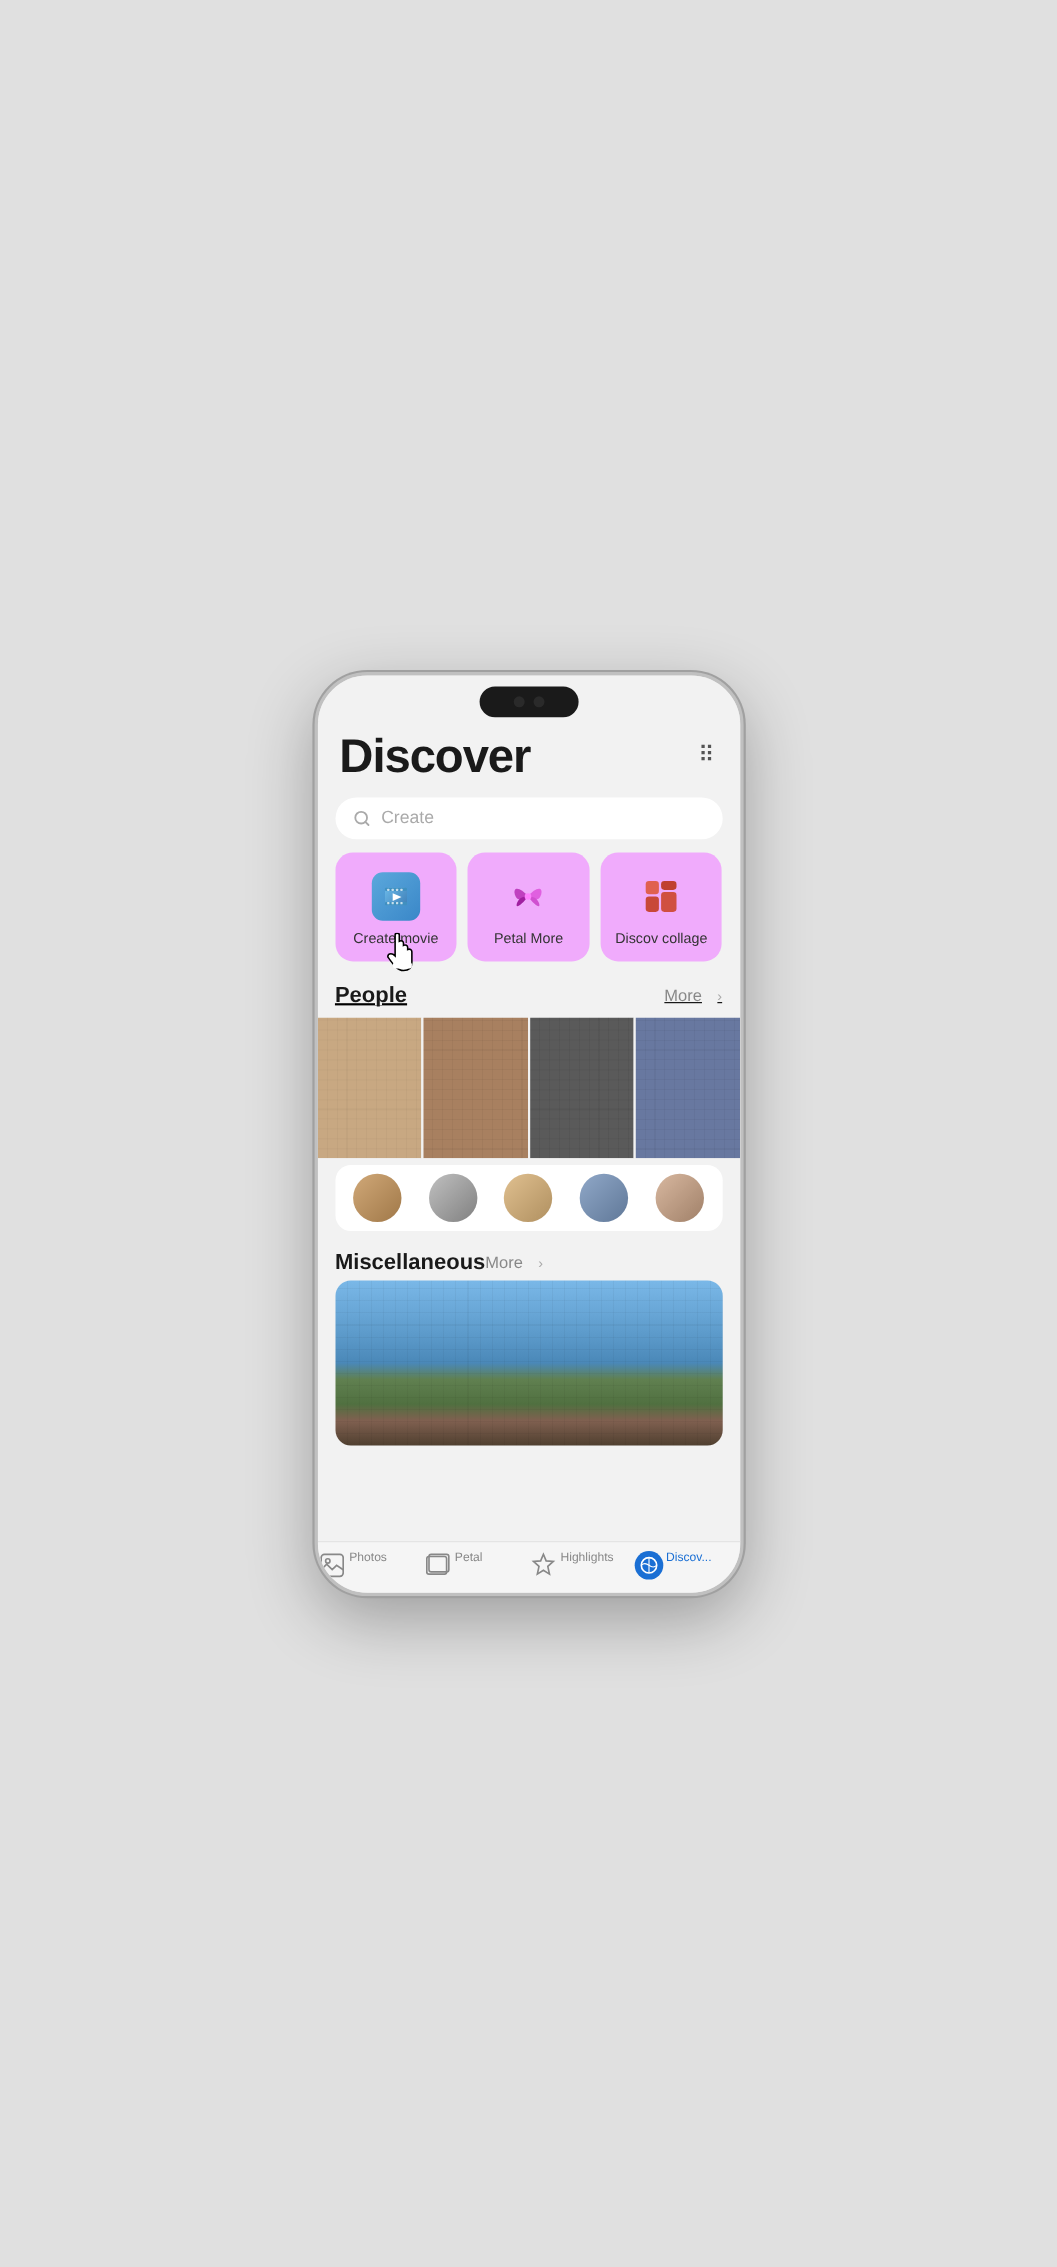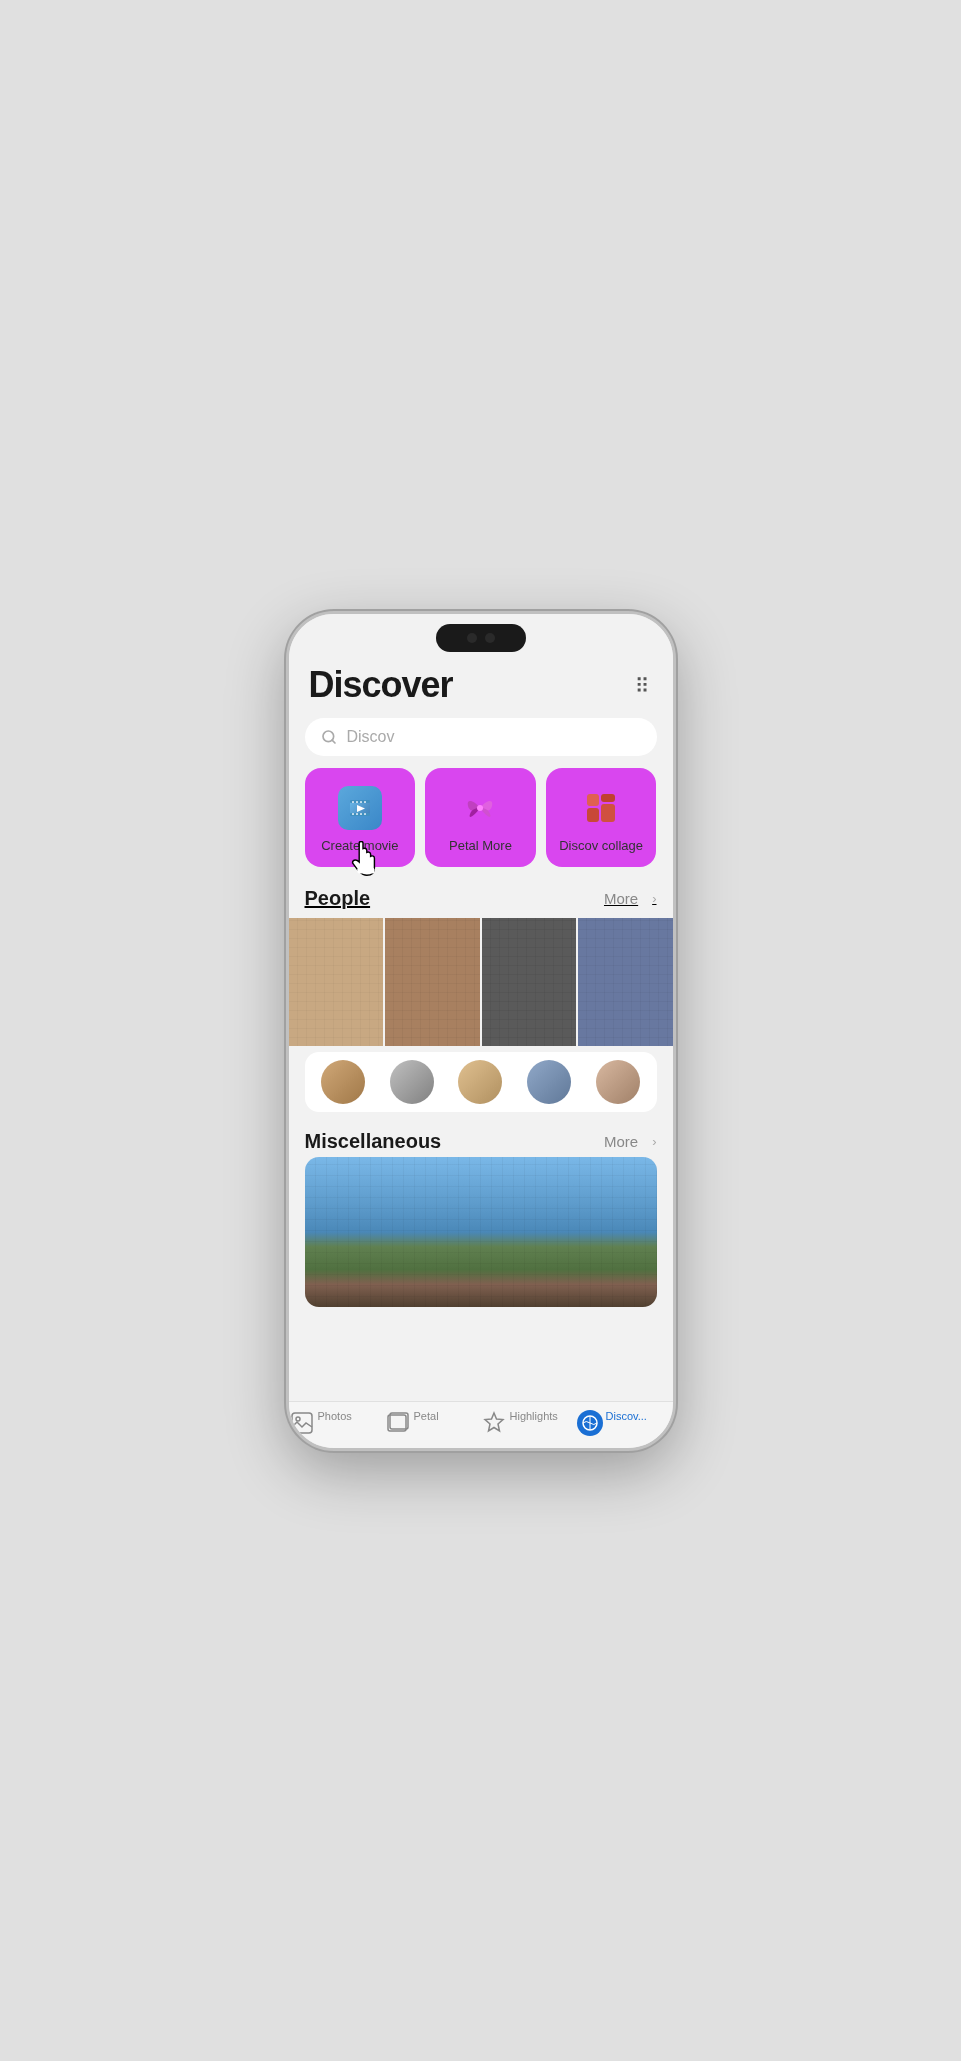--- a/index.html
+++ b/index.html
@@ -77,21 +77,21 @@
 
     
     .header {
       padding: 8px 20px 4px;
       display: flex;
       justify-content: space-between;
       align-items: flex-start;
     }
 
     .page-title {
-      font-size: 36px;
+      font-size: 43px;
       font-weight: 700;
       color: #1a1a1a;
       letter-spacing: -1px;
     }
 
     .more-dots {
       font-size: 20px;
       color: #555;
       padding-top: 10px;
       letter-spacing: 3px;
@@ -115,21 +115,21 @@
 
     
     .actions-grid {
       display: grid;
       grid-template-columns: 1fr 1fr 1fr;
       gap: 10px;
       margin: 0 16px 16px;
     }
 
     .action-card {
-      background: #d946ef;
+      background: #f0abfc;
       border-radius: 16px;
       display: flex;
       flex-direction: column;
       align-items: center;
       justify-content: center;
       padding: 18px 8px 14px;
       gap: 8px;
       cursor: pointer;
       position: relative;
     }
@@ -234,21 +234,20 @@
       background: linear-gradient(135deg, #5ba8dc, #3a87c8);
       border-radius: 10px;
       display: flex;
       align-items: center;
       justify-content: center;
     }
 
     
     .misc-section-header {
       display: flex;
-      justify-content: space-between;
       align-items: center;
       padding: 8px 16px 4px;
     }
 
     .misc-content {
       padding: 0 16px;
     }
 
     .misc-photo-block {
       height: 150px;
@@ -276,21 +275,21 @@
     <div class="header">
       <span class="page-title">Discover</span>
       <span class="more-dots">⠿</span>
     </div>
 
     <div class="search-bar">
       <svg width="16" height="16" viewBox="0 0 24 24" fill="none" stroke="#aaa" stroke-width="2.5" stroke-linecap="round" stroke-linejoin="round">
         <circle cx="11" cy="11" r="8"></circle>
         <line x1="21" y1="21" x2="16.65" y2="16.65"></line>
       </svg>
-      <span class="search-placeholder">Discov</span>
+      <span class="search-placeholder">Create</span>
     </div>
 
     <div class="actions-grid">
 
       <div class="action-card">
         <div class="action-icon create-movie-icon">
           <svg width="28" height="28" viewBox="0 0 28 28" fill="none">
             <rect x="4" y="6" width="20" height="16" rx="3" fill="#5ba8dc"></rect>
             <rect x="4" y="6" width="20" height="16" rx="3" fill="url(#grad1)"></rect>
 

